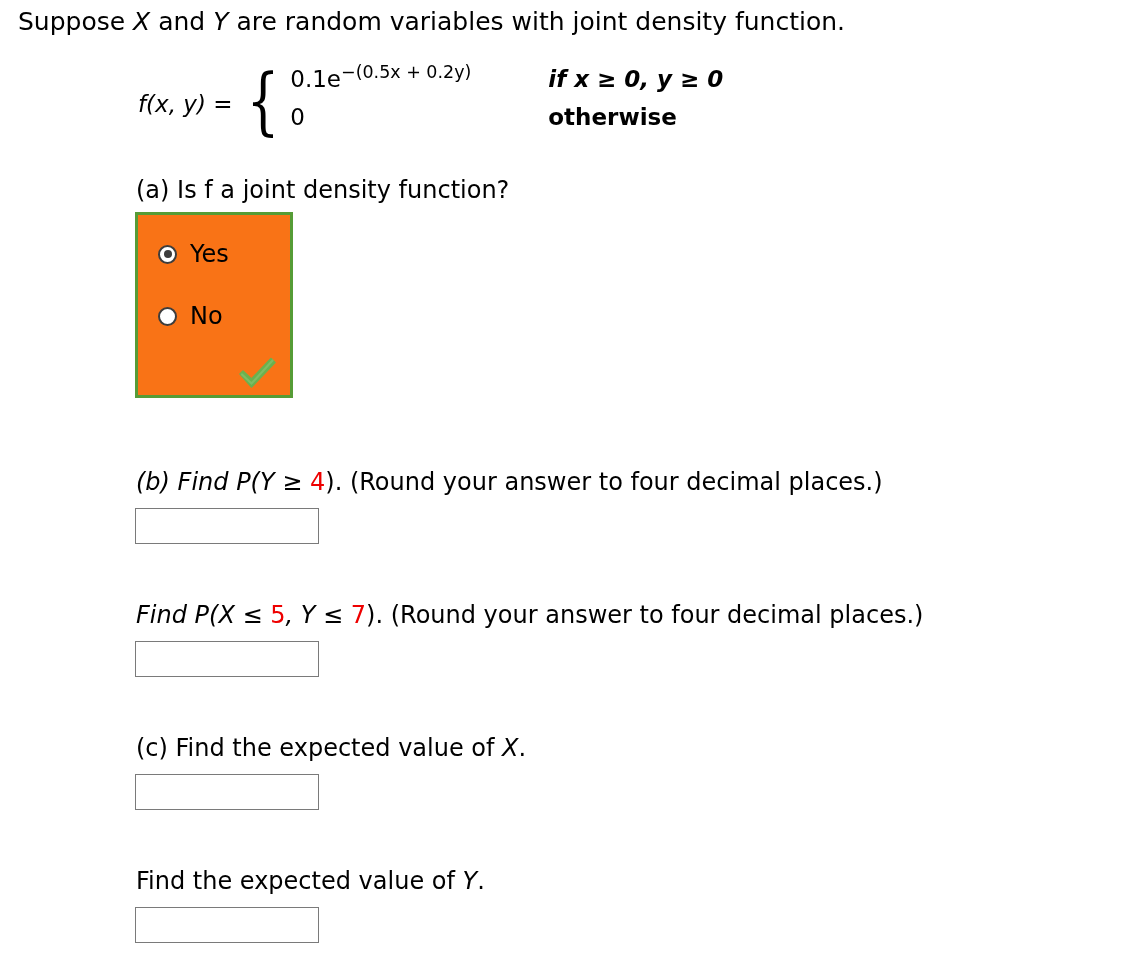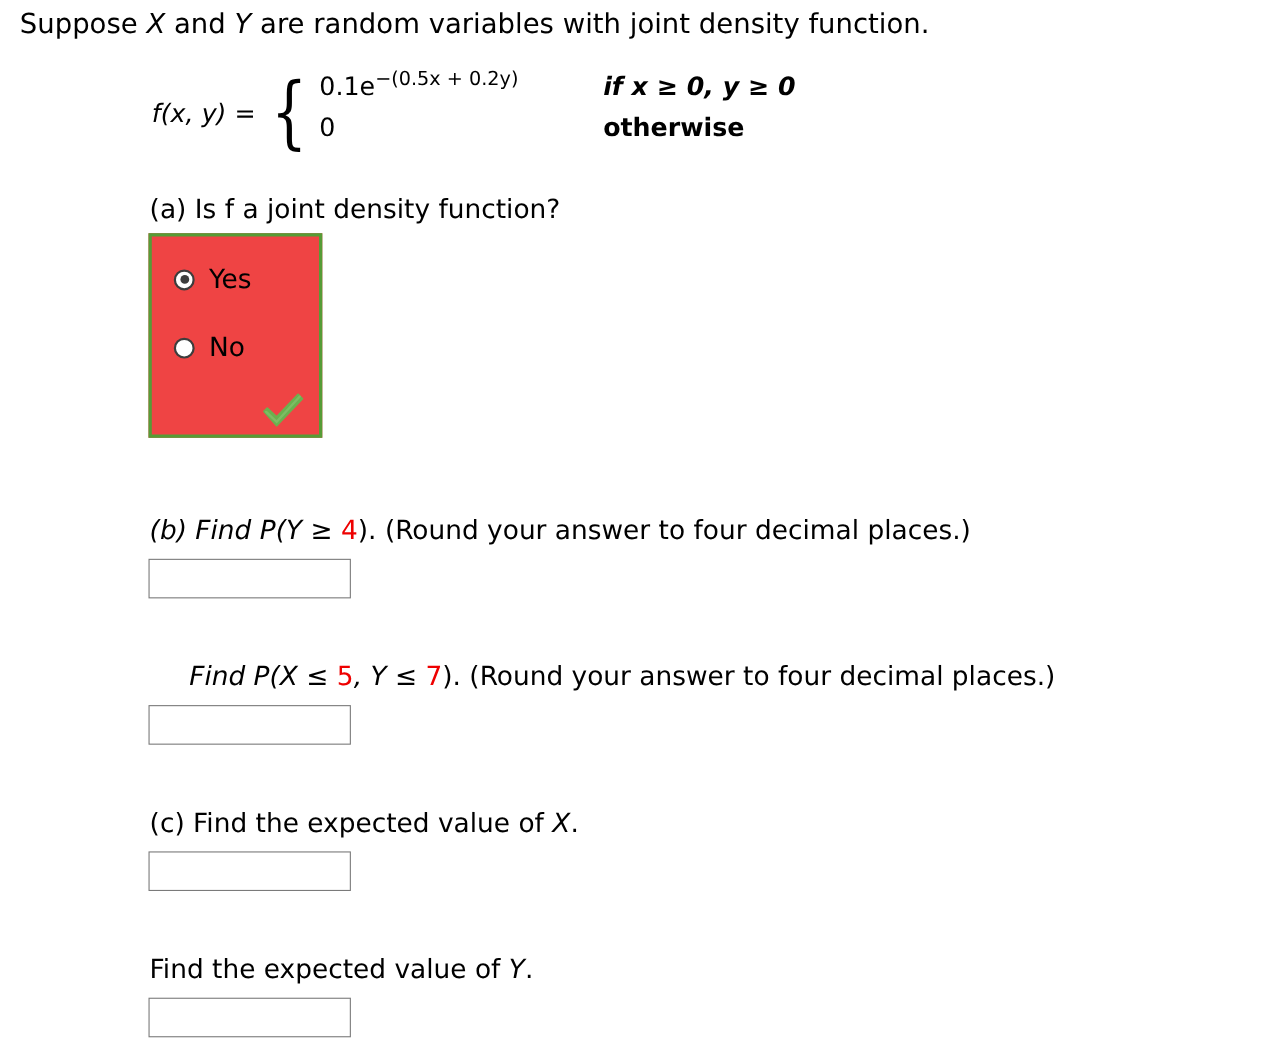--- a/index.html
+++ b/index.html
@@ -97,21 +97,21 @@
     white-space: nowrap;
   }
   .choice-box {
     position: absolute;
     left: 135px;
     top: 212px;
     width: 158px;
     height: 186px;
     border: 3px solid #569c36;
     box-sizing: border-box;
-    background: #ef4444;
+    background: #f97316;
   }
   .choice {
     position: absolute;
     left: 20px;
     display: flex;
     align-items: center;
     gap: 13px;
   }
   .choice.c1 { top: 27px; }
   .choice.c2 { top: 89px; }
@@ -148,21 +148,21 @@
   }
 
   
   .qline {
     position: absolute;
     left: 136px;
     font-size: 24px;
     white-space: nowrap;
   }
   .q-b      { top: 468px; }
-  .q-b2     { top: 601px; margin-left: 36px; }
+  .q-b2     { top: 601px; }
   .q-c      { top: 734px; }
   .q-c2     { top: 867px; }
 
   .answer-box {
     position: absolute;
     left: 135px;
     width: 184px;
     height: 36px;
     border: 1px solid #7a7a7a;
     box-sizing: border-box;

